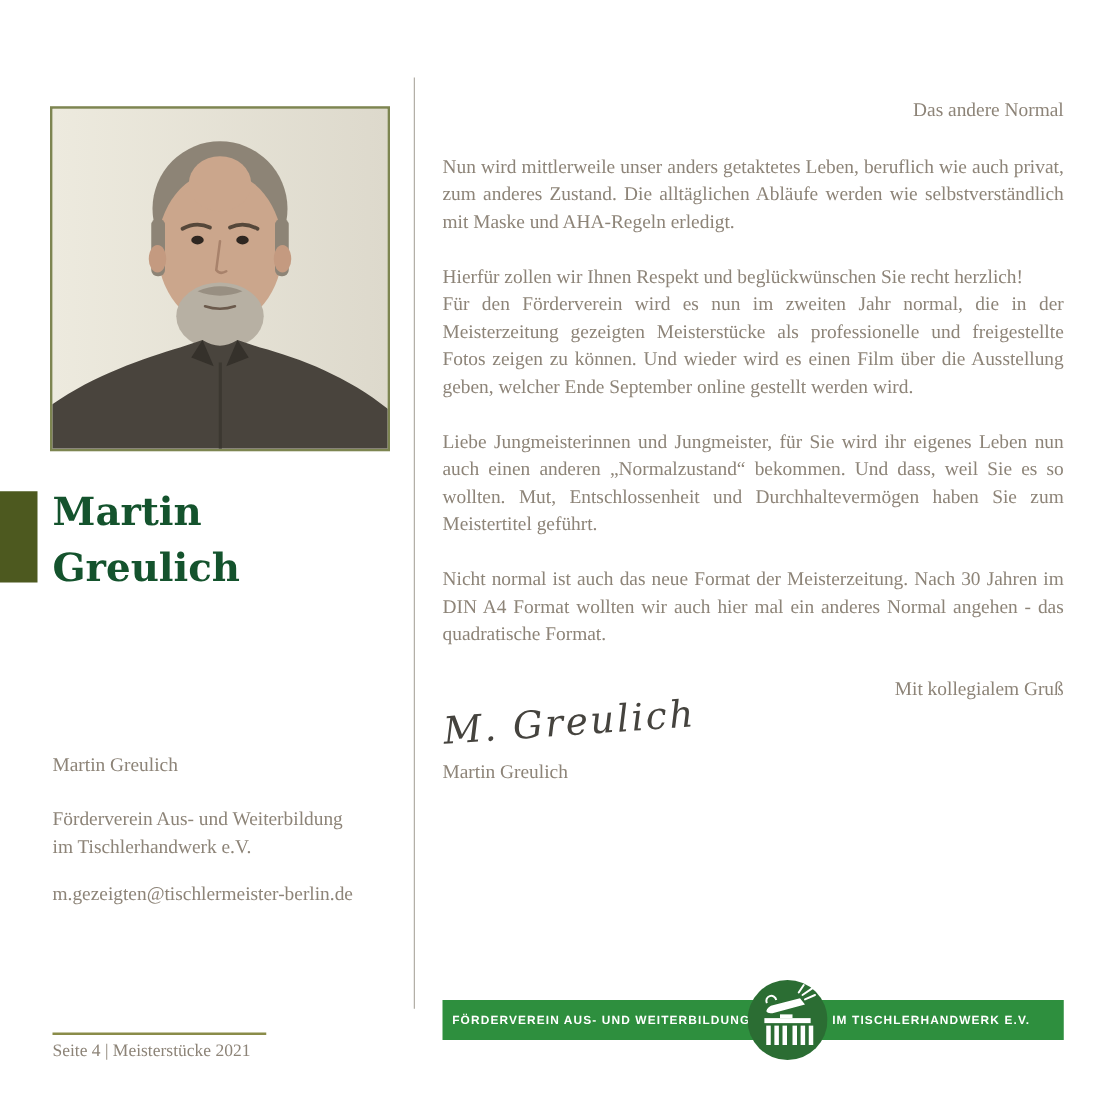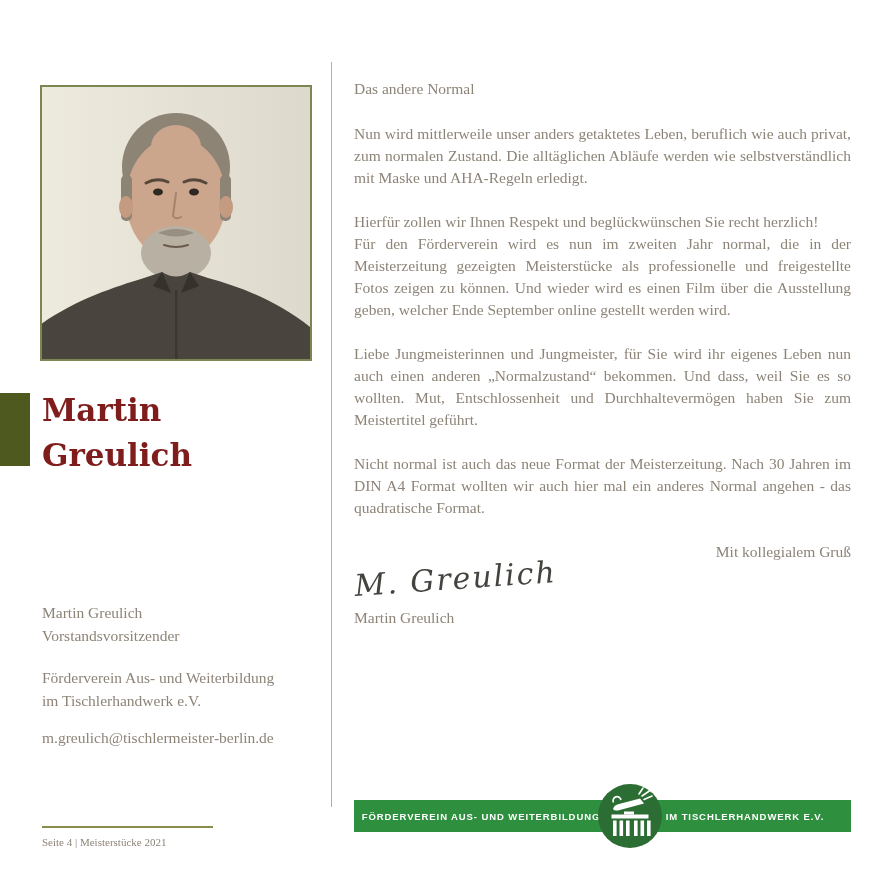--- a/index.html
+++ b/index.html
@@ -24,59 +24,59 @@
   .accent-block {
     position: absolute; left: 0; top: 393px;
     width: 30px; height: 73px;
     background: #4d591f;
   }
   .big-name {
     position: absolute; left: 42px; top: 388px;
     font-family: "DejaVu Serif", serif;
     font-weight: bold;
     font-size: 31px; line-height: 45px;
-    color: #7f1d1d;
+    color: #14532d;
     white-space: pre-line;
   }
 
   .contact {
     position: absolute; left: 42px; top: 602px;
     font-size: 15.5px; line-height: 22.5px;
     color: #8d8478;
   }
   .contact .group1 { margin-bottom: 20px; }
   .contact .group2 { margin-bottom: 15px; }
   .contact div { white-space: nowrap; }
 
   .footer-rule {
     position: absolute; left: 42px; top: 826px;
     width: 171px; height: 2px;
     background: #8a8c49;
   }
   .footer-text {
     position: absolute; left: 42px; top: 833px;
-    font-size: 11px; line-height: 18px;
+    font-size: 14px; line-height: 18px;
     color: #8d8478;
     font-family: Liberation Serif, serif;
   }
 
   .divider {
     position: absolute; left: 331px; top: 62px;
     width: 1px; height: 745px;
     background: #b3afa7;
   }
 
   
   .letter {
     position: absolute; left: 354px; top: 78px;
     width: 497px;
     font-size: 15.5px; line-height: 22px;
     color: #8d8478;
   }
-  .letter .title { margin-bottom: 23px; }
+  .letter .title { margin-bottom: 23px; text-align: right; }
   .letter p {
     margin-bottom: 22px;
     text-align: justify;
     white-space: pre-line;
   }
   .letter .closing { text-align: right; margin-bottom: 4px; }
 
   .sig-script {
     font-family: "DejaVu Serif", serif;
     font-style: italic;
@@ -160,39 +160,38 @@
 </div>
 
 <div class="accent-block"></div>
 
 <div class="big-name">Martin
 Greulich</div>
 
 <div class="contact">
   <div class="group1">
     <div>Martin Greulich</div>
-    <div>Vorstandsvorsitzender</div>
   </div>
   <div class="group2">
     <div>Förderverein Aus- und Weiterbildung</div>
     <div>im Tischlerhandwerk e.V.</div>
   </div>
   <div class="group3">
-    <div>m.greulich@tischlermeister-berlin.de</div>
+    <div>m.gezeigten@tischlermeister-berlin.de</div>
   </div>
 </div>
 
 <div class="footer-rule"></div>
 <div class="footer-text">Seite 4  |  Meisterstücke 2021</div>
 
 <div class="divider"></div>
 
 <div class="letter">
   <div class="title">Das andere Normal</div>
-  <p>Nun wird mittlerweile unser anders getaktetes Leben, beruflich wie auch privat, zum normalen Zustand. Die alltäglichen Abläufe werden wie selbstverständlich mit Maske und AHA-Regeln erledigt.</p>
+  <p>Nun wird mittlerweile unser anders getaktetes Leben, beruflich wie auch privat, zum anderes Zustand. Die alltäglichen Abläufe werden wie selbstverständlich mit Maske und AHA-Regeln erledigt.</p>
   <p>Hierfür zollen wir Ihnen Respekt und beglückwünschen Sie recht herzlich!
 Für den Förderverein wird es nun im zweiten Jahr normal, die in der Meisterzeitung gezeigten Meisterstücke als professionelle und freigestellte Fotos zeigen zu können. Und wieder wird es einen Film über die Ausstellung geben, welcher Ende September online gestellt werden wird.</p>
   <p>Liebe Jungmeisterinnen und Jungmeister, für Sie wird ihr eigenes Leben nun auch einen anderen „Normalzustand“ bekommen. Und dass, weil Sie es so wollten. Mut, Entschlossenheit und Durchhaltevermögen haben Sie zum Meistertitel geführt.</p>
   <p>Nicht normal ist auch das neue Format der Meisterzeitung. Nach 30 Jahren im DIN A4 Format wollten wir auch hier mal ein anderes Normal angehen - das quadratische Format.</p>
   <p class="closing">Mit kollegialem Gruß</p>
   <div class="sig-script">M. Greulich</div>
   <div class="sig-name">Martin Greulich</div>
 </div>
 
 <div class="banner">

